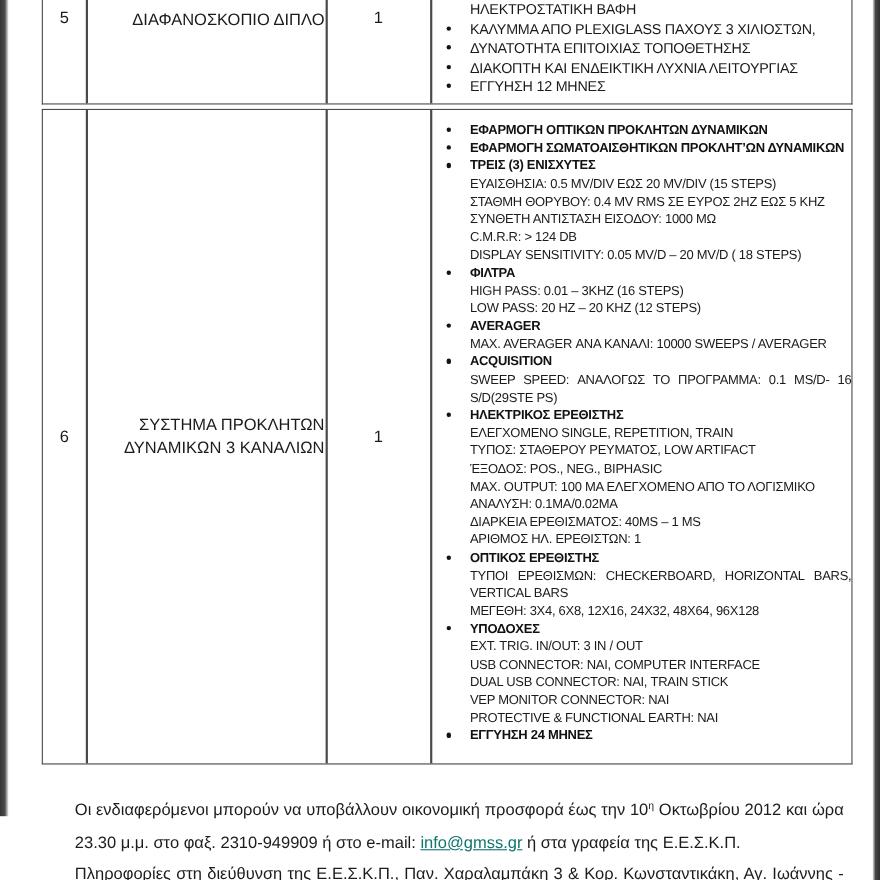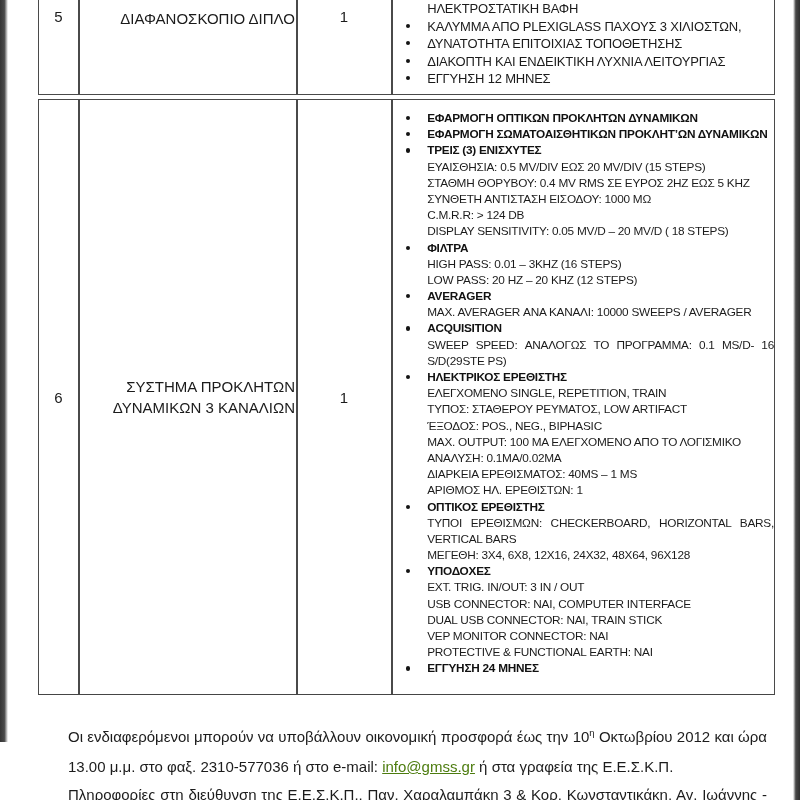--- a/index.html
+++ b/index.html
@@ -44,21 +44,21 @@
   .specs-loose { font-size:13px;  line-height:17.5px;  letter-spacing:-0.2px; }
   .specs-tight { font-size:11.8px; line-height:16.18px; letter-spacing:-0.25px; }
   .spec-line.bold .spec-text { font-weight:bold; color:#111; }
   .spec-line.justify .spec-text { white-space:normal; text-align:justify; text-align-last:justify; overflow:hidden; max-height:16.2px; }
 
   
   .fline { position:absolute; left:68px; width:699px; font-size:15px; line-height:21px; color:#1c1c1c; }
   .f1 { top:726px; } .f2 { top:756px; } .f3 { top:784px; }
   .justify-last { text-align:justify; text-align-last:justify; white-space:normal; }
   .f1 sup { font-size:9.5px; vertical-align:super; line-height:0; }
-  .email-link { color:#4d7c0f; text-decoration:underline; cursor:pointer; }
+  .email-link { color:#0f766e; text-decoration:underline; cursor:pointer; }
 </style>
 </head>
 <body>
 
 <div class="page">
 
   <div class="scan-edge left"></div>
   <div class="scan-edge right"></div>
 
   <section class="tbl tbl-row5">
@@ -279,17 +279,17 @@
 
         <div class="spec-line bold">
           <span class="bullet"></span>
           <span class="spec-text">ΕΓΓΥΗΣΗ 24 ΜΗΝΕΣ</span>
         </div>
       </div>
   </section>
 
   <p class="fline f1 justify-last"><span>Οι ενδιαφερόμενοι μπορούν να υποβάλλουν οικονομική προσφορά έως την 10</span><sup>η</sup><span> Οκτωβρίου 2012 και ώρα</span></p>
 
-  <p class="fline f2"><span>13.00 μ.μ. στο φαξ. 2310-577036 ή στο e-mail: </span><a class="email-link">info@gmss.gr</a><span> ή στα γραφεία της Ε.Ε.Σ.Κ.Π.</span></p>
+  <p class="fline f2"><span>23.30 μ.μ. στο φαξ. 2310-949909 ή στο e-mail: </span><a class="email-link">info@gmss.gr</a><span> ή στα γραφεία της Ε.Ε.Σ.Κ.Π.</span></p>
 
   <p class="fline f3 justify-last">Πληροφορίες στη διεύθυνση της Ε.Ε.Σ.Κ.Π., Παν. Χαραλαμπάκη 3 &amp; Κορ. Κωνσταντικάκη, Αγ. Ιωάννης -</p>
 
 </div>
 
 </body></html>

